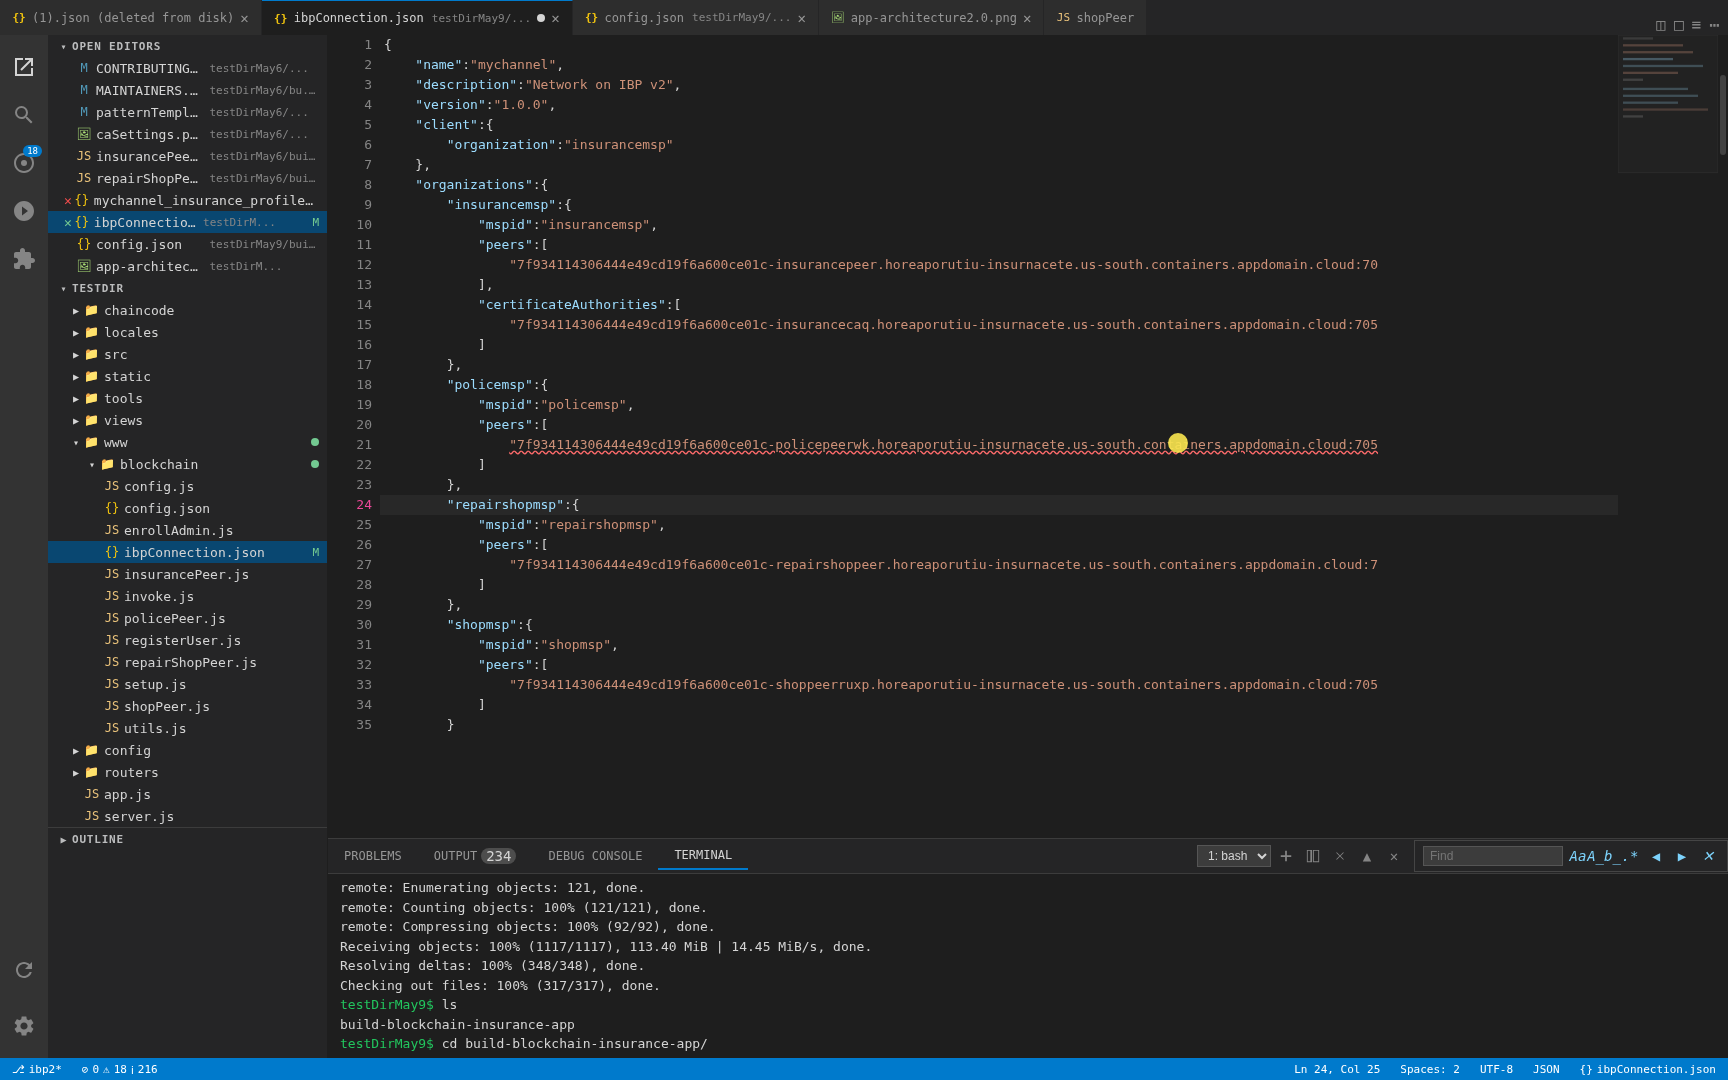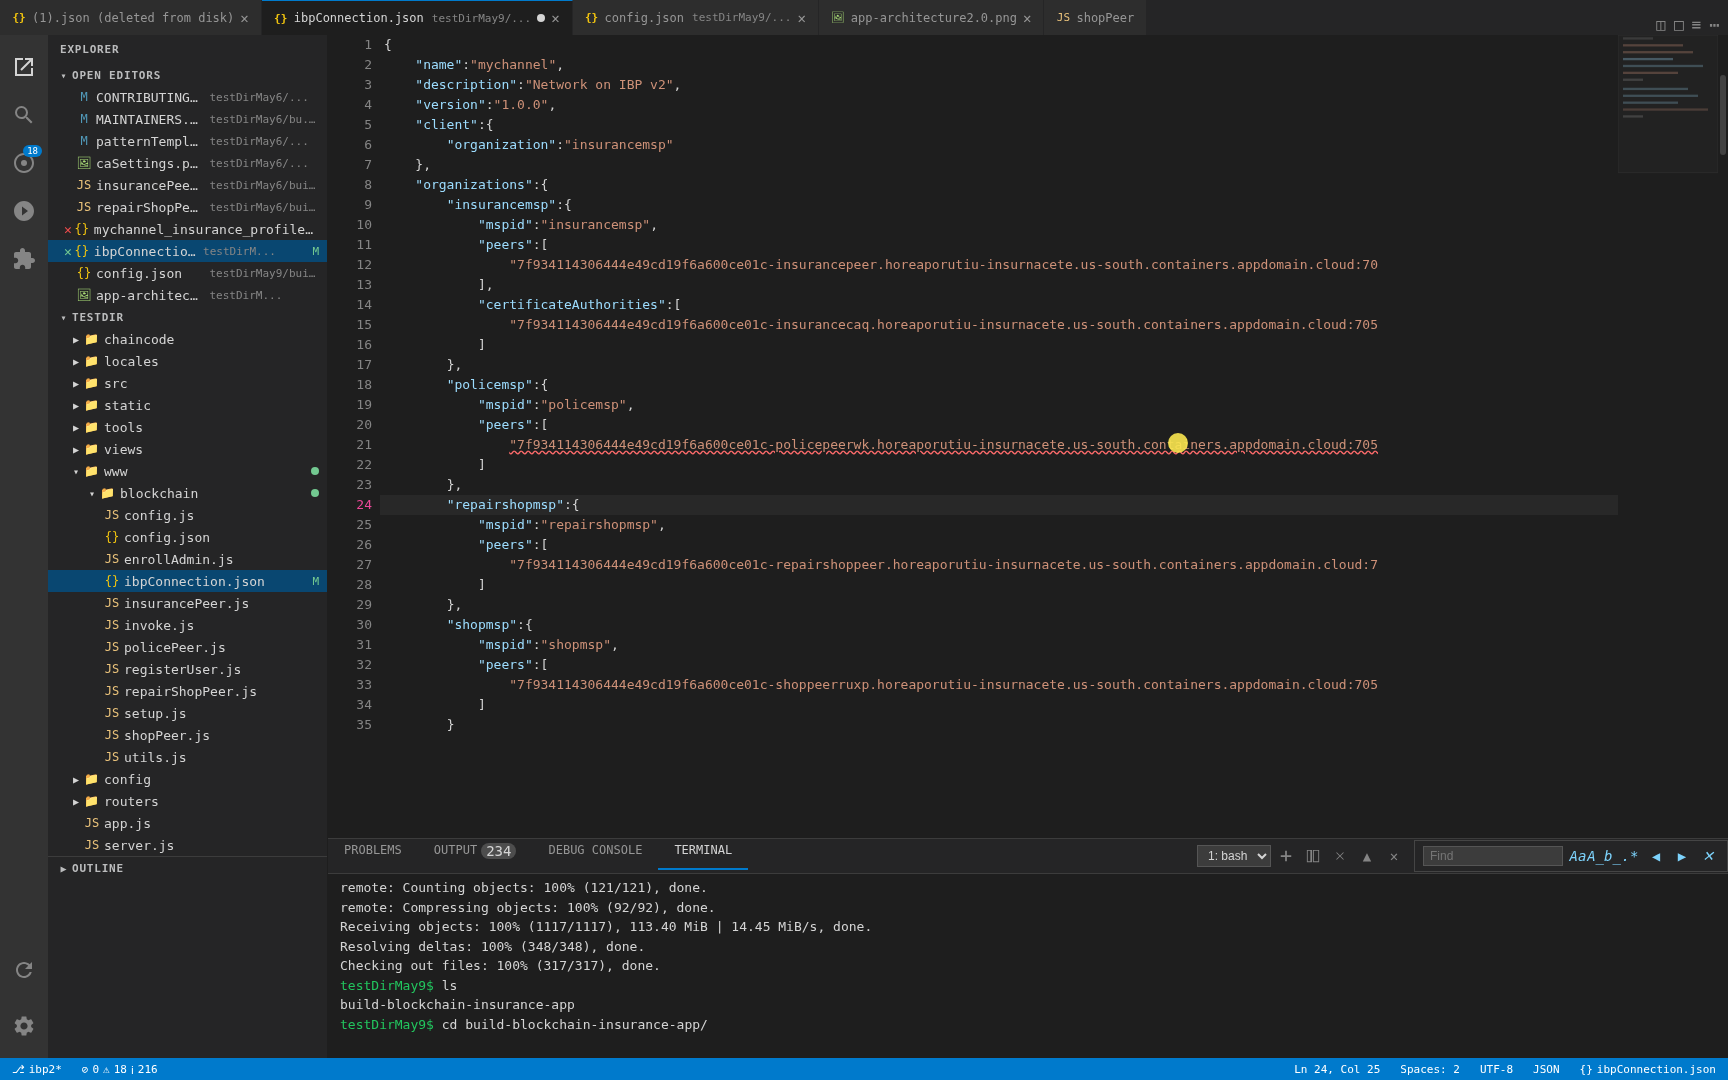--- a/index.html
+++ b/index.html
@@ -314,21 +314,21 @@
       align-items: center;
       height: 35px;
       background: #252526;
       border-bottom: 1px solid #3c3c3c;
       flex-shrink: 0;
     }
     .panel-tab {
       padding: 0 16px;
       height: 27px;
       display: flex;
-      align-items: flex-start;
+      align-items: center;
       font-size: 12px;
       color: #969696;
       cursor: pointer;
       position: relative;
     }
     .panel-tab.active {
       color: #d4d4d4;
       border-bottom: 2px solid #007acc;
     }
     .panel-tab .badge {
@@ -548,21 +548,20 @@
         </svg>
     </div>
     <div class="activity-icon activity-bottom">
       <svg viewBox="0 0 24 24" fill="currentColor">
           <path d="M19.14,12.94c0.04-0.3,0.06-0.61,0.06-0.94c0-0.32-0.02-0.64-0.07-0.94l2.03-1.58c0.18-0.14,0.23-0.41,0.12-0.61 l-1.92-3.32c-0.12-0.22-0.37-0.29-0.59-0.22l-2.39,0.96c-0.5-0.38-1.03-0.7-1.62-0.94L14.4,2.81c-0.04-0.24-0.24-0.41-0.48-0.41 h-3.84c-0.24,0-0.43,0.17-0.47,0.41L9.25,5.35C8.66,5.59,8.12,5.92,7.63,6.29L5.24,5.33c-0.22-0.08-0.47,0-0.59,0.22L2.74,8.87 C2.62,9.08,2.66,9.34,2.86,9.48l2.03,1.58C4.84,11.36,4.8,11.69,4.8,12s0.02,0.64,0.07,0.94l-2.03,1.58 c-0.18,0.14-0.23,0.41-0.12,0.61l1.92,3.32c0.12,0.22,0.37,0.29,0.59,0.22l2.39-0.96c0.5,0.38,1.03,0.7,1.62,0.94l0.36,2.54 c0.05,0.24,0.24,0.41,0.48,0.41h3.84c0.24,0,0.44-0.17,0.47-0.41l0.36-2.54c0.59-0.24,1.13-0.56,1.62-0.94l2.39,0.96 c0.22,0.08,0.47,0,0.59-0.22l1.92-3.32c0.12-0.22,0.07-0.47-0.12-0.61L19.14,12.94z M12,15.6c-1.98,0-3.6-1.62-3.6-3.6 s1.62-3.6,3.6-3.6s3.6,1.62,3.6,3.6S13.98,15.6,12,15.6z"></path>
         </svg>
     </div>
   </div>
 
   <div class="sidebar">
-    <div class="sidebar-header">EXPLORER</div>
     <div class="sidebar-content">
 
       <div class="tree-section-header">
         <span class="tree-chevron">▾</span>
         <span>OPEN EDITORS</span>
       </div>
 
       <div class="tree-item">
         <div class="tree-item-indent" style="padding-left: 28px;">
           <span class="tree-item-icon file-icon-md">M</span>
@@ -1123,20 +1122,21 @@
           <div class="find-btn" title="Match Case">Aa</div>
           <div class="find-btn" title="Match Whole Word">A̲b̲</div>
           <div class="find-btn" title="Use Regex">.*</div>
           <div class="find-btn">◀</div>
           <div class="find-btn">▶</div>
           <div class="find-btn">✕</div>
         </div>
       </div>
 
       <div class="terminal-content">
+        <div class="term-line">remote: Enumerating objects: 121, done.</div>
         <div class="term-line">remote: Counting objects: 100% (121/121), done.</div>
         <div class="term-line">remote: Compressing objects: 100% (92/92), done.</div>
         <div class="term-line">Receiving objects: 100% (1117/1117), 113.40 MiB | 14.45 MiB/s, done.</div>
         <div class="term-line">Resolving deltas: 100% (348/348), done.</div>
         <div class="term-line">Checking out files: 100% (317/317), done.</div>
         <div class="term-line"><span class="term-prompt">testDirMay9$</span> <span class="term-cmd">ls</span></div>
         <div class="term-line">build-blockchain-insurance-app</div>
         <div class="term-line"><span class="term-prompt">testDirMay9$</span> <span class="term-cmd">cd build-blockchain-insurance-app/</span></div>
 
       </div>

